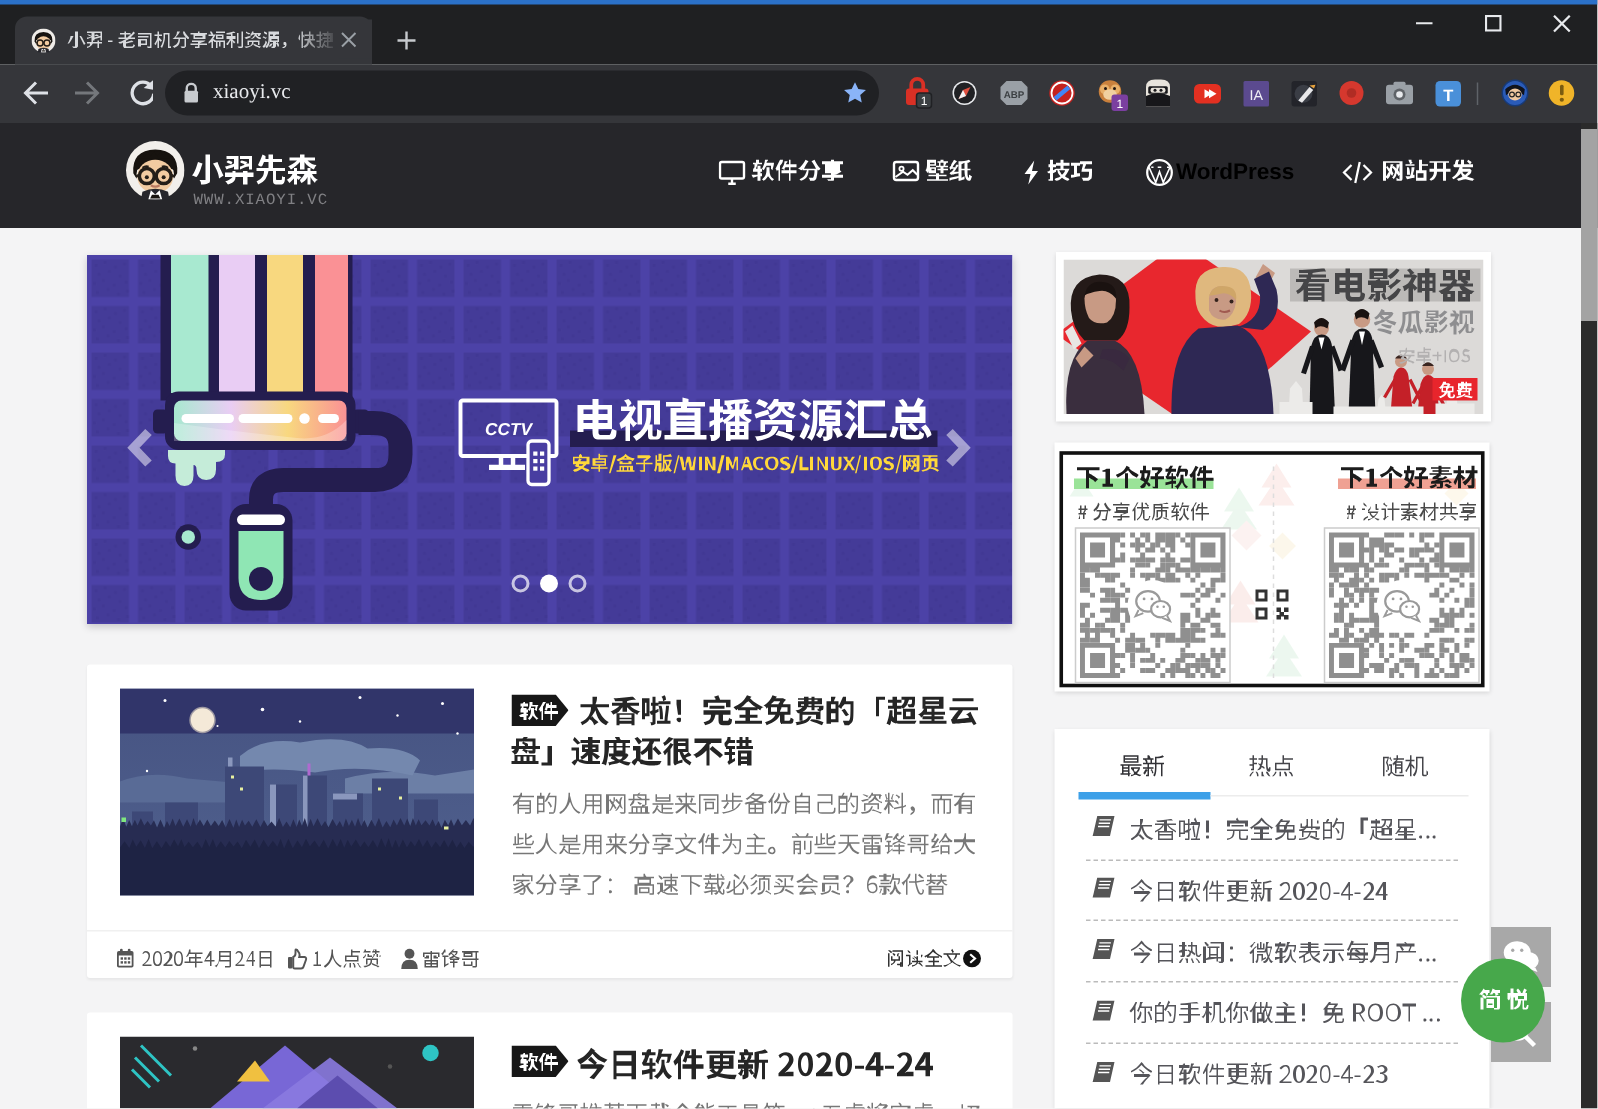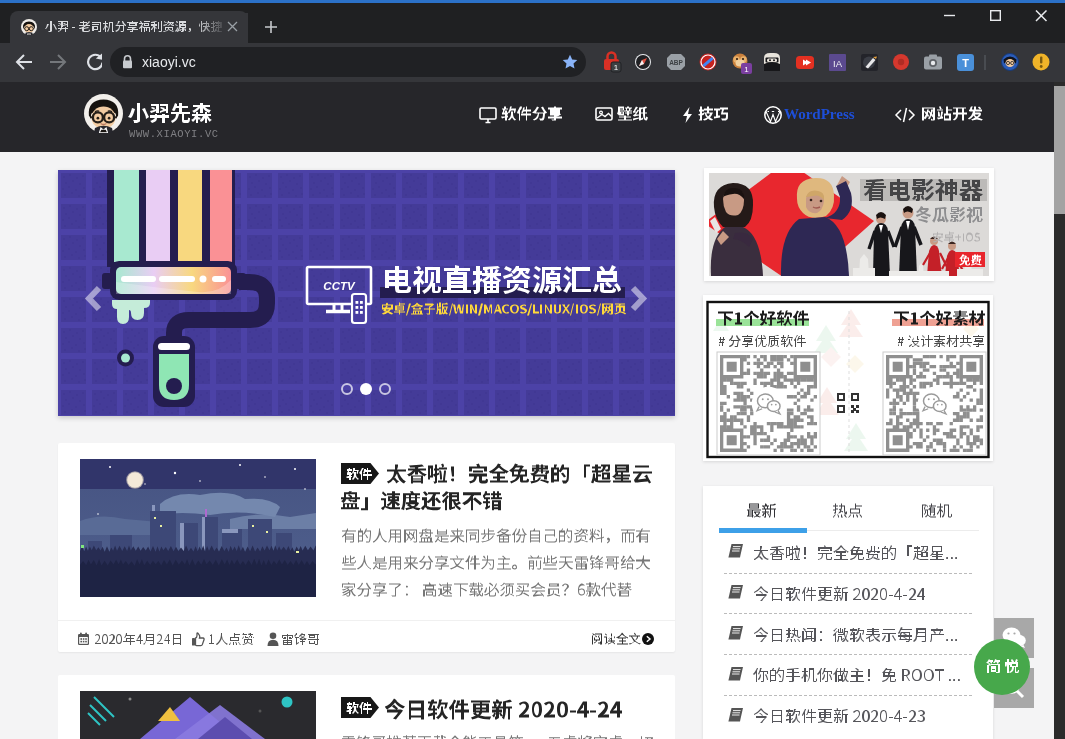--- a/index.html
+++ b/index.html
@@ -41,21 +41,21 @@
 <path d="M12 3 L5 10 L12 17 M5 10 H20" stroke="#dee1e6" stroke-width="2" fill="none"></path>
 <path d="M46 3 L53 10 L46 17 M53 10 H38" stroke="#74777b" stroke-width="2" fill="none"></path>
 <path d="M89 5.5 A7.2 7.2 0 1 0 90.5 10.5" stroke="#dee1e6" stroke-width="2.2" fill="none"></path>
     <path d="M83.8 6.6 L91.2 8.0 L90.8 0.8 Z" fill="#dee1e6"></path>
 </svg>
 <div class="abs" style="left:110px;top:47px;width:476px;height:30px;background:#202124;border-radius:15px"></div>
 <svg class="abs" style="left:122px;top:55px" width="11" height="14" viewBox="0 0 11 14">
     <rect x="1" y="5.5" width="9" height="7.8" rx="1" fill="#c8cbcf"></rect>
     <path d="M2.5 6 V3.8 A3 3 0 0 1 8.5 3.8 V6" stroke="#c8cbcf" stroke-width="1.6" fill="none"></path>
   </svg>
-<div class="abs" style="left:142px;top:54px;font-size:14px;color:#e8eaed;font-family:Liberation Sans, sans-serif">xiaoyi.vc</div>
+<div class="abs" style="left:142px;top:54px;font-size:14px;color:#e8eaed;font-family:Liberation Serif, serif">xiaoyi.vc</div>
 <svg class="abs" style="left:562px;top:54px" width="16" height="16" viewBox="0 0 16 16">
     <path d="M8 0.8 L10.2 5.4 L15.3 6 L11.5 9.4 L12.5 14.4 L8 11.9 L3.5 14.4 L4.5 9.4 L0.7 6 L5.8 5.4 Z" fill="#8ab4f8"></path>
   </svg>
 <svg class="abs" style="left:600px;top:50px" width="460" height="26" viewBox="0 0 460 26">
 
 <rect x="4" y="9" width="15" height="11" rx="2" fill="#d93025"></rect>
 <path d="M7.5 10 V6.5 A4 4 0 0 1 15.5 6.5 V10" stroke="#d93025" stroke-width="2.5" fill="none"></path>
 <rect x="11" y="12" width="10" height="10" rx="2" fill="#3c4043" stroke="#202124"></rect>
 <text x="16" y="20" font-size="8" fill="#fff" text-anchor="middle" font-family="Liberation Sans">1</text>
 
@@ -162,21 +162,21 @@
 </svg>
 <svg style="position:absolute;left:501px;top:104.0px;overflow:visible" width="62" height="20" viewBox="0 -15.5 62 20">
     <path d="M9 -13C9 -11 8 -9 7 -7C7 -7 8 -6 8 -6C9 -7 9 -8 10 -9H13C13 -8 13 -7 13 -7L14 -6C14 -7 15 -9 15 -11L14 -11L14 -11H10C10 -12 11 -12 11 -13ZM10 -8V-7C10 -5 10 -2 7 0C7 0 8 1 8 1C10 0 10 -1 11 -2C12 -1 13 1 14 1C14 1 15 0 15 -0C13 -1 12 -3 12 -6C12 -6 12 -7 12 -7V-8ZM1 -5C1 -5 2 -5 3 -5H4V-3C3 -3 1 -3 0 -3L1 -1L4 -2V1H6V-2L7 -2L7 -4L6 -4V-5H7L7 -7H6V-9H4V-7H3C3 -8 4 -9 4 -10H7V-11H5L5 -13L3 -13C3 -13 3 -12 3 -11H1V-10H2C2 -9 2 -8 2 -8C1 -7 1 -6 1 -6C1 -6 1 -5 1 -5Z M20 -6V-4H25V1H26V-4H30V-6H26V-8H30V-10H26V-13H25V-10H23C23 -11 24 -11 24 -12L22 -12C22 -10 21 -8 20 -7C21 -7 21 -7 22 -6C22 -7 22 -8 23 -8H25V-6ZM19 -13C18 -11 17 -9 16 -7C16 -7 17 -6 17 -5C17 -6 17 -6 18 -6V1H19V-9C20 -10 21 -11 21 -13Z M42 -13 40 -12C41 -11 42 -9 43 -7H35C36 -9 37 -11 38 -12L36 -13C35 -11 33 -8 31 -7C32 -7 33 -6 33 -6C33 -6 34 -6 34 -7V-6H37C36 -3 35 -1 32 -0C32 0 33 1 33 1C37 -0 38 -3 38 -6H42C42 -2 41 -1 41 -1C41 -1 41 -1 41 -1C40 -1 39 -1 38 -1C39 -0 39 1 39 1C40 1 41 1 41 1C42 1 42 1 43 0C43 -0 44 -2 44 -7V-7C44 -6 44 -6 45 -6C45 -6 46 -7 46 -7C44 -9 43 -11 42 -13Z M51 -8H57V-8H51ZM49 -10V-6H59V-10ZM58 -6 58 -6H49V-4H55C55 -4 54 -4 53 -4L53 -3H47V-1H53V-0C53 -0 53 -0 53 -0C53 -0 51 -0 50 -0C51 0 51 1 51 1C52 1 53 1 54 1C55 1 55 1 55 -0V-1H61V-3H55C57 -3 58 -4 60 -5L59 -6ZM53 -13C53 -13 53 -12 53 -12H47V-10H61V-12H55C55 -12 55 -13 55 -13Z" fill="#ffffff"></path>
   </svg>
 <svg style="position:absolute;left:617px;top:104.0px;overflow:visible" width="31" height="20" viewBox="0 -15.5 31 20">
     <path d="M4 -7H6V-6H4ZM10 -11H12C12 -10 12 -10 12 -9H10C10 -10 10 -10 10 -11ZM10 -13C10 -13 10 -12 10 -12H8V-11H9L9 -11C9 -10 9 -10 9 -9H7V-8H10V-7H8V-6H10V-4H12V-6H15V-7H12V-8H15V-9H13L14 -11L13 -11H15V-12H12C12 -13 12 -13 12 -13ZM3 -10V-11H6V-10ZM1 -13V-10C1 -9 1 -7 0 -6C1 -5 1 -5 1 -4C2 -5 2 -5 2 -6V-4H7V-8H3L3 -9H7V-13ZM7 -4V-3H2V-2H7V-0H1V1H15V-0H9V-2H14V-3H9V-4Z M16 -1 16 1C18 0 20 -0 22 -1L22 -2C20 -2 17 -1 16 -1ZM17 -6C17 -7 17 -7 19 -7C18 -6 18 -5 17 -5C17 -5 16 -4 16 -4C16 -4 17 -3 17 -3V-3L17 -3C17 -3 18 -3 22 -4C22 -4 22 -5 22 -5L19 -5C20 -6 21 -8 22 -9L21 -10C20 -9 20 -9 20 -8L18 -8C19 -10 20 -11 21 -12L19 -13C18 -11 17 -10 17 -9C17 -9 16 -8 16 -8C16 -8 16 -7 17 -6ZM22 1C23 1 23 1 26 -0C26 -0 26 -1 26 -2L24 -1V-6H26C26 -2 27 1 29 1C30 1 30 1 31 -2C30 -2 30 -3 29 -3C29 -1 29 -1 29 -1C28 -1 28 -3 28 -6H30V-7H28C28 -8 28 -10 28 -11C29 -11 29 -11 30 -12L29 -13C27 -12 25 -12 22 -12V-1C22 -1 22 -0 22 0C22 0 22 1 22 1ZM26 -7H24V-10L26 -11C26 -9 26 -8 26 -7Z" fill="#ffffff"></path>
   </svg>
 <svg style="position:absolute;left:698px;top:104.0px;overflow:visible" width="31" height="20" viewBox="0 -15.5 31 20">
     <path d="M9 -13V-11H6V-9H9V-7H6V-6H7L7 -6C7 -4 8 -3 9 -2C8 -1 6 -1 5 -0C5 0 6 1 6 1C8 1 9 0 10 -1C11 0 13 1 14 1C14 1 15 0 15 -0C14 -1 13 -1 12 -2C13 -3 14 -5 15 -7L13 -7L13 -7H11V-9H15V-11H11V-13ZM8 -6H12C12 -5 11 -4 10 -3C9 -4 9 -5 8 -6ZM2 -13V-10H1V-8H2V-6C2 -6 1 -5 0 -5L1 -4L2 -4V-1C2 -0 2 -0 2 -0C2 -0 1 -0 1 -0C1 0 1 1 1 1C2 1 3 1 4 1C4 1 4 0 4 -1V-4L6 -5L6 -7L4 -6V-8H6V-10H4V-13Z M16 -3 16 -1C18 -1 20 -2 22 -2L22 -4L20 -4V-9H22V-11H16V-9H18V-3ZM22 -12V-10H24C24 -9 23 -7 23 -5H28C28 -3 28 -1 27 -1C27 -1 27 -1 26 -1C26 -1 25 -1 23 -1C24 -0 24 1 24 1C25 1 27 1 27 1C28 1 28 1 29 0C30 -0 30 -2 30 -6C30 -7 30 -7 30 -7H25C25 -8 26 -9 26 -10H30V-12Z" fill="#ffffff"></path>
   </svg>
-<div class="abs" style="left:784px;top:106px;font-size:15px;font-weight:bold;color:#1d4ed8;font-family:Liberation Serif, serif">WordPress</div>
+<div class="abs" style="left:784px;top:106px;font-size:15px;font-weight:bold;color:#000000;font-family:Liberation Sans, sans-serif">WordPress</div>
 <svg style="position:absolute;left:921px;top:104.0px;overflow:visible" width="62" height="20" viewBox="0 -15.5 62 20">
     <path d="M5 -5C4 -4 4 -3 3 -2V-8C4 -7 4 -6 5 -5ZM1 -12V1H3V-1C3 -1 4 -1 4 -0C5 -1 6 -2 6 -4C6 -3 7 -3 7 -2L8 -4C8 -4 7 -5 7 -6C7 -7 7 -8 8 -10L6 -10C6 -9 6 -8 5 -7C5 -8 4 -8 4 -9L3 -8V-11H12V-1C12 -1 12 -0 12 -0C12 -0 11 -0 10 -1C10 -0 10 1 10 1C12 1 13 1 13 1C14 1 14 0 14 -1V-12ZM7 -8C8 -7 9 -6 9 -5C9 -4 8 -2 7 -1C7 -1 8 -1 8 -0C9 -1 10 -2 10 -4C11 -3 11 -3 11 -2L12 -3C12 -4 12 -5 11 -6C11 -7 12 -8 12 -10L10 -10C10 -9 10 -8 10 -7C9 -8 9 -8 8 -9Z M17 -8C17 -6 17 -4 17 -3L19 -3C19 -4 19 -7 18 -8ZM18 -13C18 -12 19 -11 19 -10H16V-9H22V-10H19L21 -11C20 -11 20 -12 20 -13ZM20 -8C20 -7 20 -4 19 -2C18 -2 17 -2 16 -2L17 -0C18 -0 20 -1 22 -1L22 -3L21 -3C21 -4 22 -6 22 -8ZM23 -6V1H24V1H28V1H30V-6H27V-9H31V-10H27V-13H25V-6ZM24 -1V-4H28V-1Z M41 -11V-7H37V-7V-11ZM32 -7V-5H35C35 -3 34 -1 32 0C32 0 33 1 33 1C36 -0 37 -3 37 -5H41V1H43V-5H46V-7H43V-11H45V-12H32V-11H35V-7V-7Z M57 -12C57 -12 58 -11 59 -10L60 -11C60 -12 59 -12 58 -13ZM49 -8C49 -8 49 -8 50 -8H52C51 -5 50 -3 47 -1C47 -1 48 -0 48 0C50 -1 51 -2 53 -4C53 -3 54 -2 54 -2C53 -1 52 -1 50 -0C51 0 51 1 51 1C53 1 54 0 56 -0C57 0 59 1 61 1C61 1 61 0 62 -0C60 -1 59 -1 57 -2C59 -3 60 -4 60 -6L59 -7L59 -7H54C54 -7 54 -8 54 -8H61L61 -10H55C55 -11 55 -12 55 -13L53 -13C53 -12 53 -11 53 -10H51C51 -11 51 -12 52 -13L50 -13C49 -12 49 -10 49 -10C48 -10 48 -10 48 -9C48 -9 48 -8 49 -8ZM56 -3C55 -3 54 -4 54 -5H58C57 -4 56 -3 56 -3Z" fill="#ffffff"></path>
   </svg>
 <svg class="abs" style="left:58px;top:170px;box-shadow:0 2px 5px rgba(0,0,0,0.18)" width="617" height="246" viewBox="0 0 617 246">
 <defs>
 <pattern id="grid" width="31" height="31" patternUnits="userSpaceOnUse">
   <rect width="31" height="31" fill="#4c42a7"></rect>
   <rect x="3" y="3" width="25" height="25" fill="#443b98"></rect>
   <g fill="#3e3590" opacity="0.6">
   <rect x="5" y="6" width="2" height="2"></rect>

